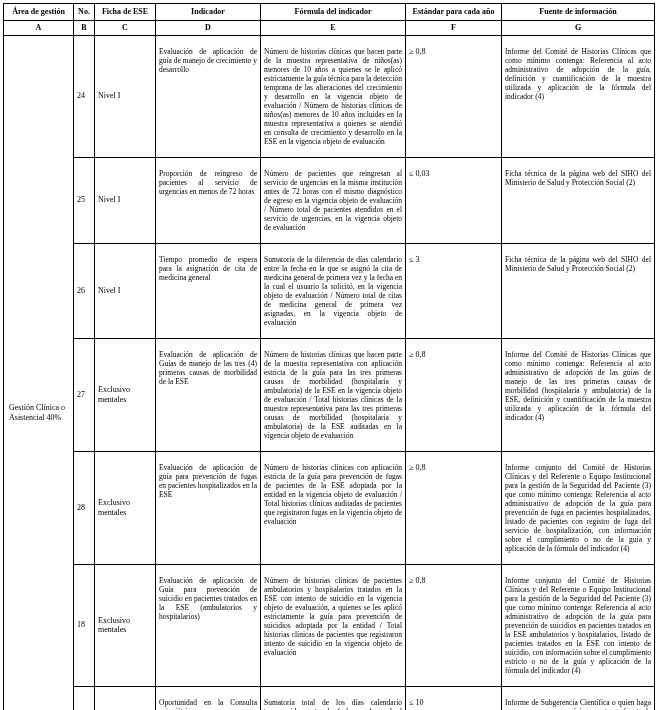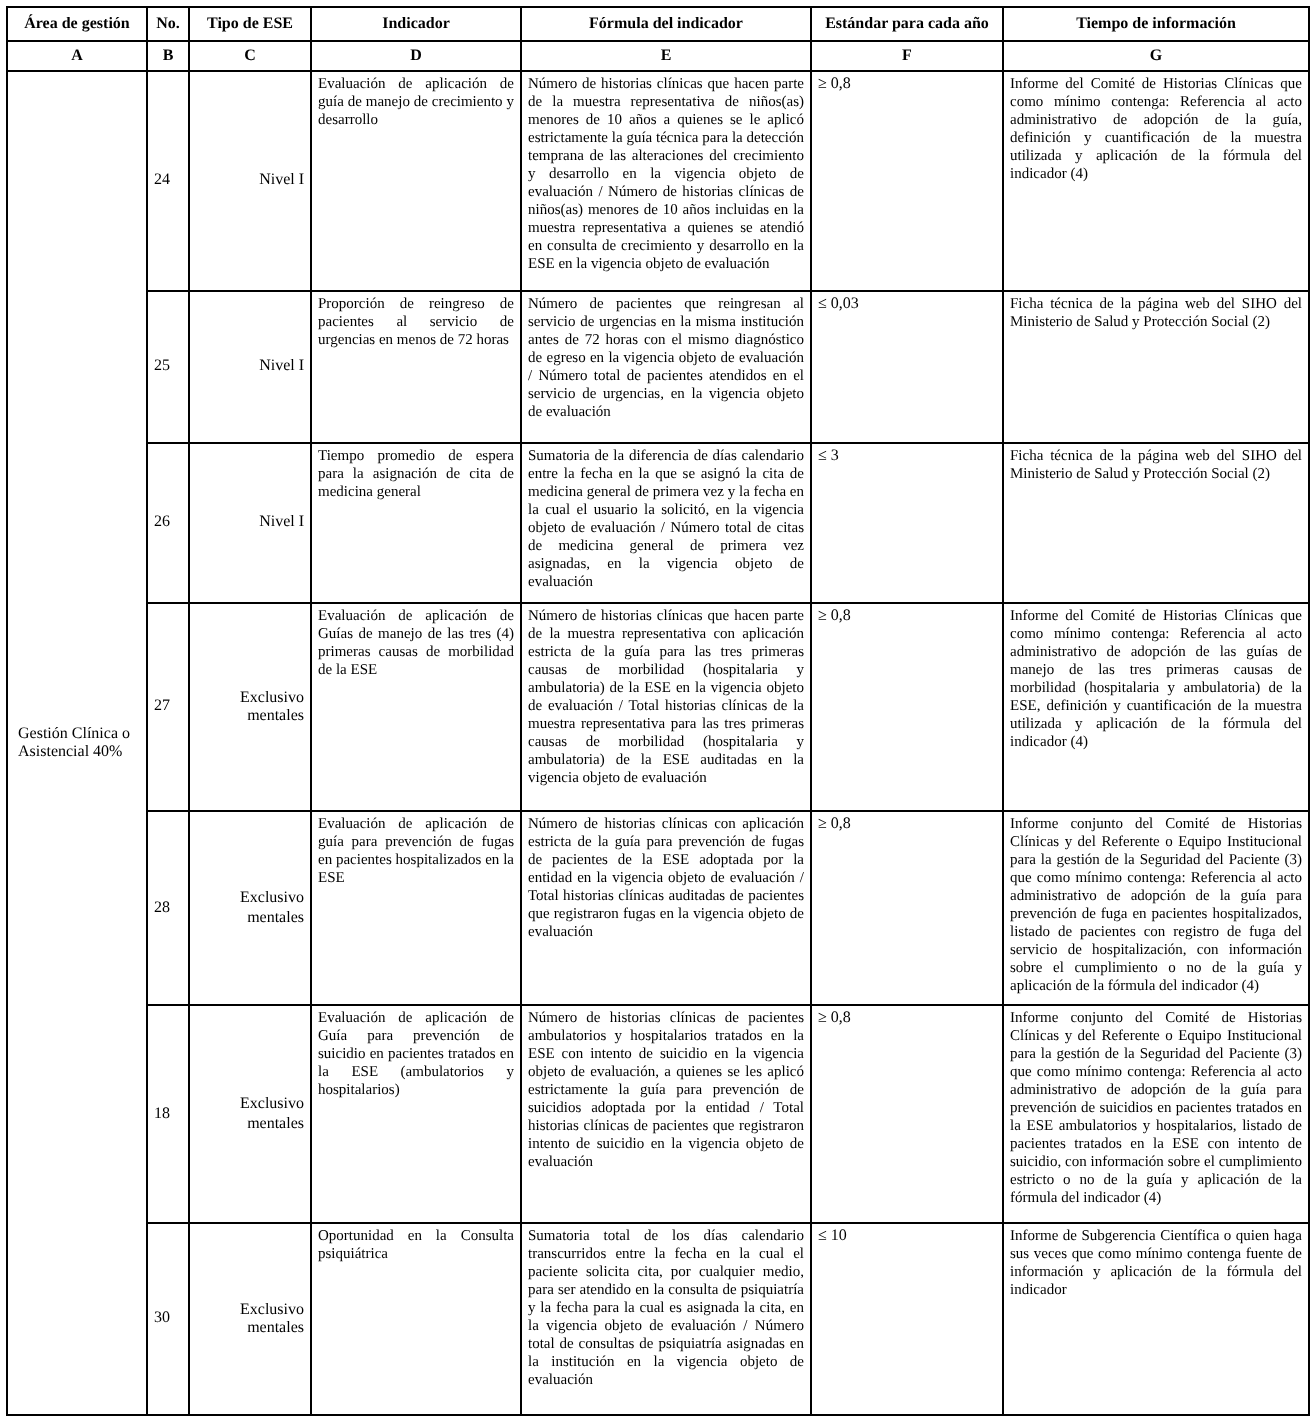--- a/index.html
+++ b/index.html
@@ -20,21 +20,21 @@
   table.doc-table {
     border-collapse: collapse;
     table-layout: fixed;
     width: 651px;
     border: 1.5px solid #000;
   }
   th, td {
     border: 1px solid #000;
     font-size: 7.5px;
     line-height: 1.2;
-    padding: 1px 3px;
+    padding: 11px 3px;
     vertical-align: top;
     word-wrap: break-word;
     overflow: hidden;
   }
   th {
     font-size: 8px;
     font-weight: bold;
     text-align: center;
     vertical-align: middle;
     padding: 2px 1px;
@@ -47,21 +47,21 @@
     padding-left: 5px;
     font-size: 8px;
   }
   td.no-cell {
     text-align: left;
     vertical-align: middle;
     font-size: 8px;
   }
   td.tipo-cell {
     vertical-align: middle;
-    text-align: right;
+    text-align: left;
     font-size: 8px;
   }
   td.ind-cell, td.form-cell, td.fue-cell {
     text-align: justify;
     hyphens: auto;
   }
   td.est-cell {
     text-align: left;
     font-size: 8px;
     margin-top: 14px;
@@ -85,25 +85,25 @@
       <col style="width:61px">
       <col style="width:105px">
       <col style="width:145px">
       <col style="width:96px">
       <col style="width:153px">
     </colgroup>
     <tbody>
       <tr class="hdr-labels">
         <th>Área de gestión</th>
         <th>No.</th>
-        <th>Tipo de ESE</th>
+        <th>Ficha de ESE</th>
         <th>Indicador</th>
         <th>Fórmula del indicador</th>
         <th>Estándar para cada año</th>
-        <th>Tiempo de información</th>
+        <th>Fuente de información</th>
       </tr>
       <tr class="hdr-letters">
         <th>A</th>
         <th>B</th>
         <th>C</th>
         <th>D</th>
         <th>E</th>
         <th>F</th>
         <th>G</th>
       </tr>

